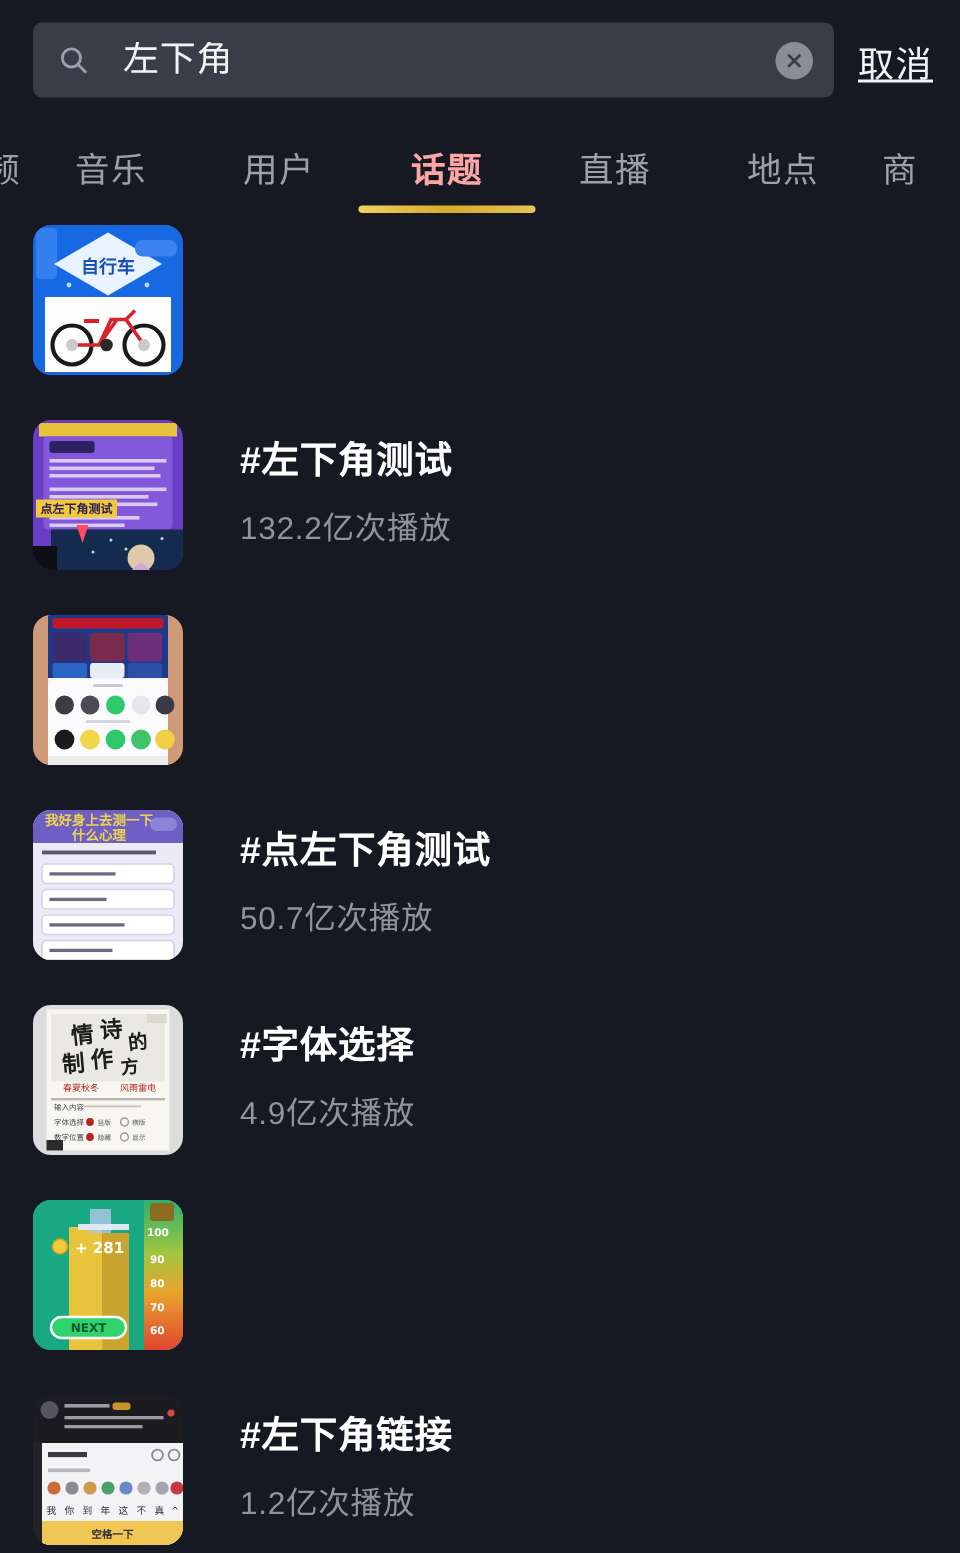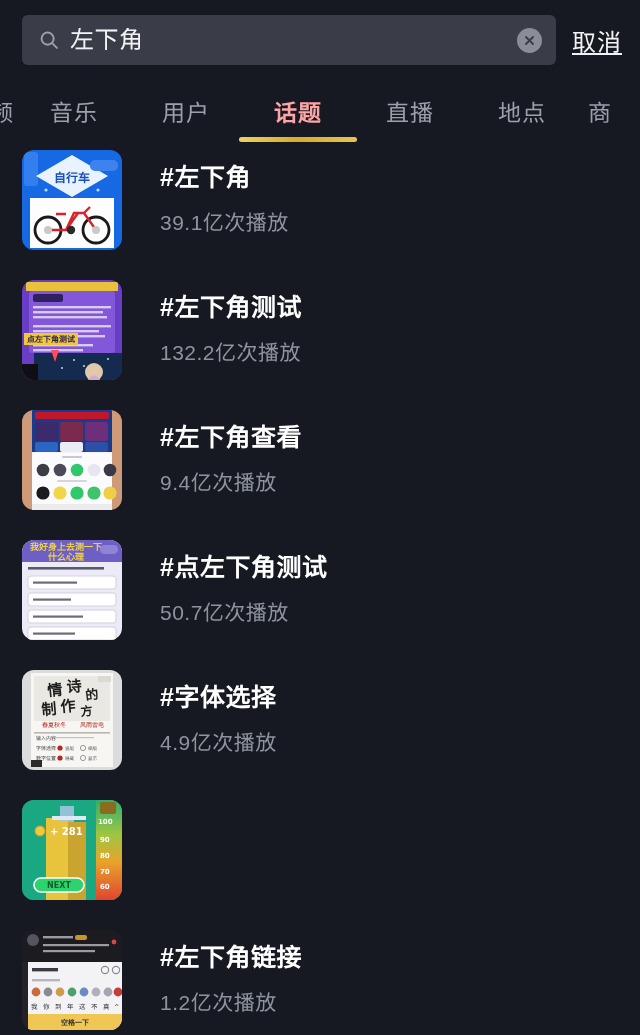--- a/index.html
+++ b/index.html
@@ -27,21 +27,21 @@
   }
 
   .search-box {
     flex: 1;
     height: 50px;
     background: #3a3d48;
     border-radius: 6px;
     display: flex;
     align-items: center;
     padding: 0 14px 0 16px;
-    gap: 10px;
+    gap: 22px;
     min-width: 0;
   }
 
   .magnifier {
     flex: 0 0 auto;
     width: 22px;
     height: 22px;
     display: block;
   }
 
@@ -223,24 +223,20 @@
           <circle cx="74" cy="80" r="13" stroke="#1a1a1a" stroke-width="2.8"></circle>
           <path d="M26 80 L44 80 L52 63 L62 63 L74 80 M44 80 L56 63"></path>
           <path d="M34 64 L44 64" stroke-width="2.6"></path>
           <path d="M62 63 L68 57"></path>
         </g>
         <circle cx="26" cy="80" r="4" fill="#c9c9c9"></circle>
         <circle cx="74" cy="80" r="4" fill="#c9c9c9"></circle>
         <circle cx="49" cy="80" r="4.2" fill="#2a2a2a"></circle>
       </svg>
     </div>
-    <div class="row-text">
-      <div class="row-title">#左下角</div>
-      <div class="row-sub">39.1亿次播放</div>
-    </div>
   </div>
 
   <div class="result-row">
     <div class="thumb">
       <svg viewBox="0 0 100 100">
         <rect width="100" height="100" fill="#6a3ec4"></rect>
         <rect x="4" y="2" width="92" height="9" fill="#e8c23a"></rect>
         <rect x="7" y="11" width="86" height="62" rx="3" fill="#8257da"></rect>
         <rect x="11" y="14" width="30" height="8" rx="2" fill="#2f2060"></rect>
         <g fill="#d8cbf2">
@@ -301,24 +297,20 @@
         <rect x="35" y="70" width="30" height="2" rx="1" fill="#d5d5dd"></rect>
         <g>
           <circle cx="21" cy="83" r="6.6" fill="#1a1a1f"></circle>
           <circle cx="38" cy="83" r="6.6" fill="#f2d64a"></circle>
           <circle cx="55" cy="83" r="6.6" fill="#2fc96b"></circle>
           <circle cx="72" cy="83" r="6.6" fill="#3fc46a"></circle>
           <circle cx="88" cy="83" r="6.6" fill="#f0cf46"></circle>
         </g>
         <rect x="10" y="94" width="80" height="6" fill="#ececed"></rect>
       </svg>
-    </div>
-    <div class="row-text">
-      <div class="row-title">#左下角查看</div>
-      <div class="row-sub">9.4亿次播放</div>
     </div>
   </div>
 
   <div class="result-row">
     <div class="thumb">
       <svg viewBox="0 0 100 100">
         <rect width="100" height="100" fill="#eceaf6"></rect>
         <rect x="0" y="0" width="100" height="22" fill="#6d5fc4"></rect>
         <text x="44" y="10" font-size="9" font-weight="bold" fill="#f0d24a" text-anchor="middle" font-family="DejaVu Sans">我好身上去测一下</text>
         <text x="44" y="20" font-size="9" font-weight="bold" fill="#f0d24a" text-anchor="middle" font-family="DejaVu Sans">什么心理</text>

